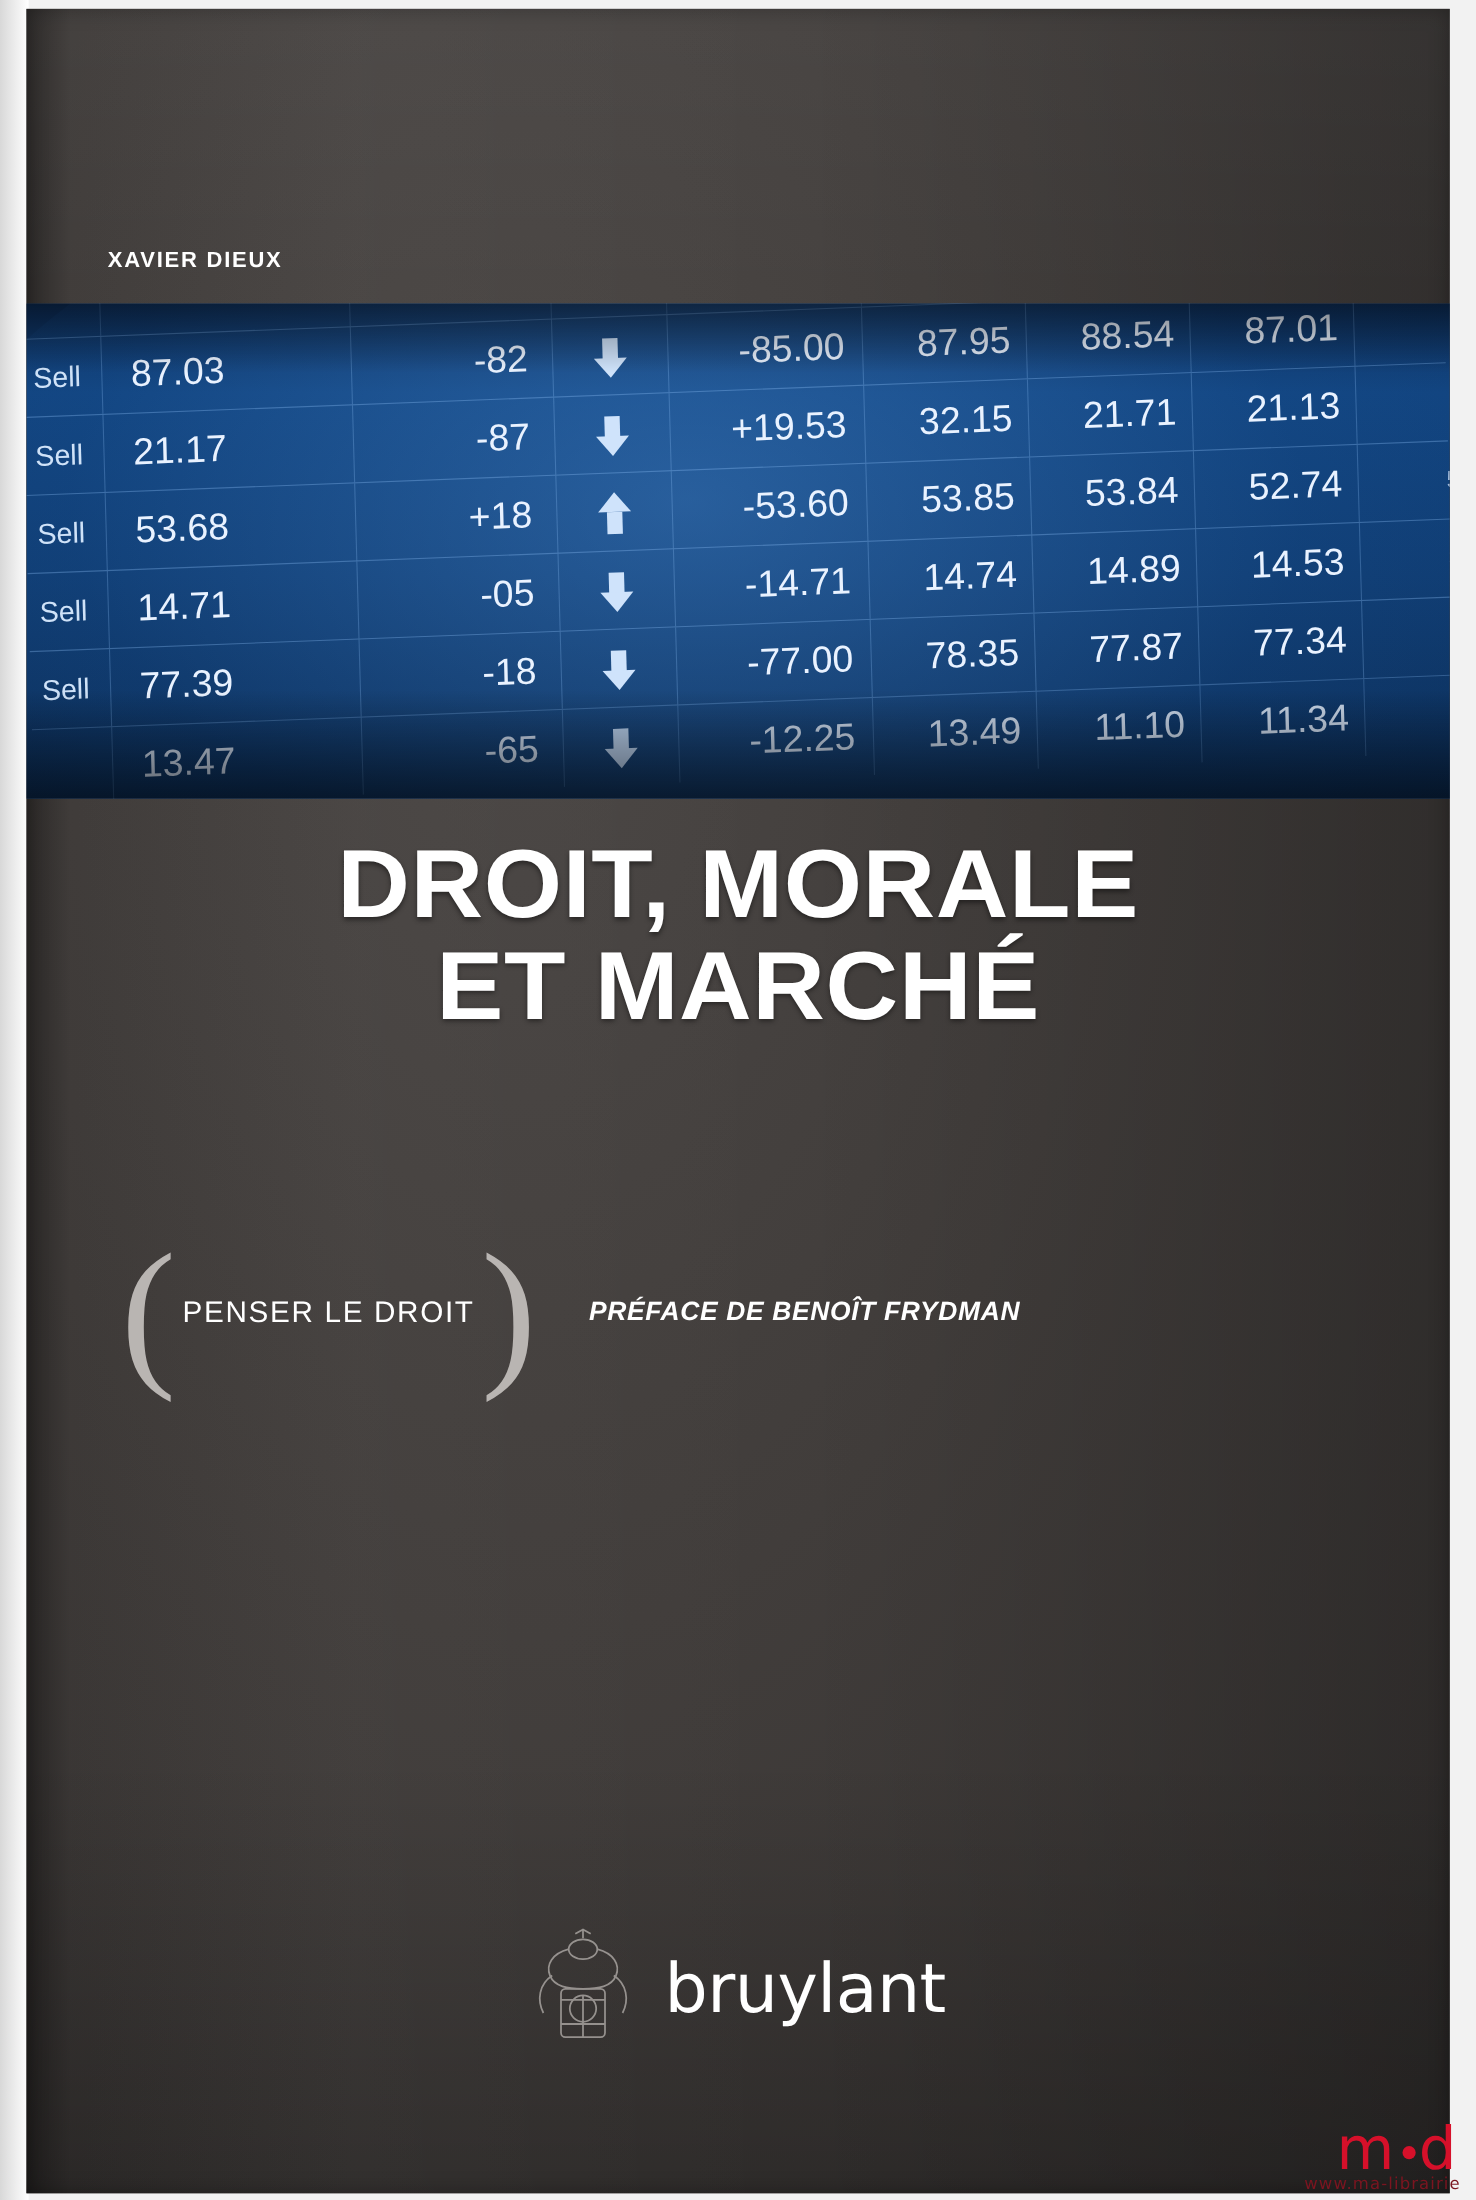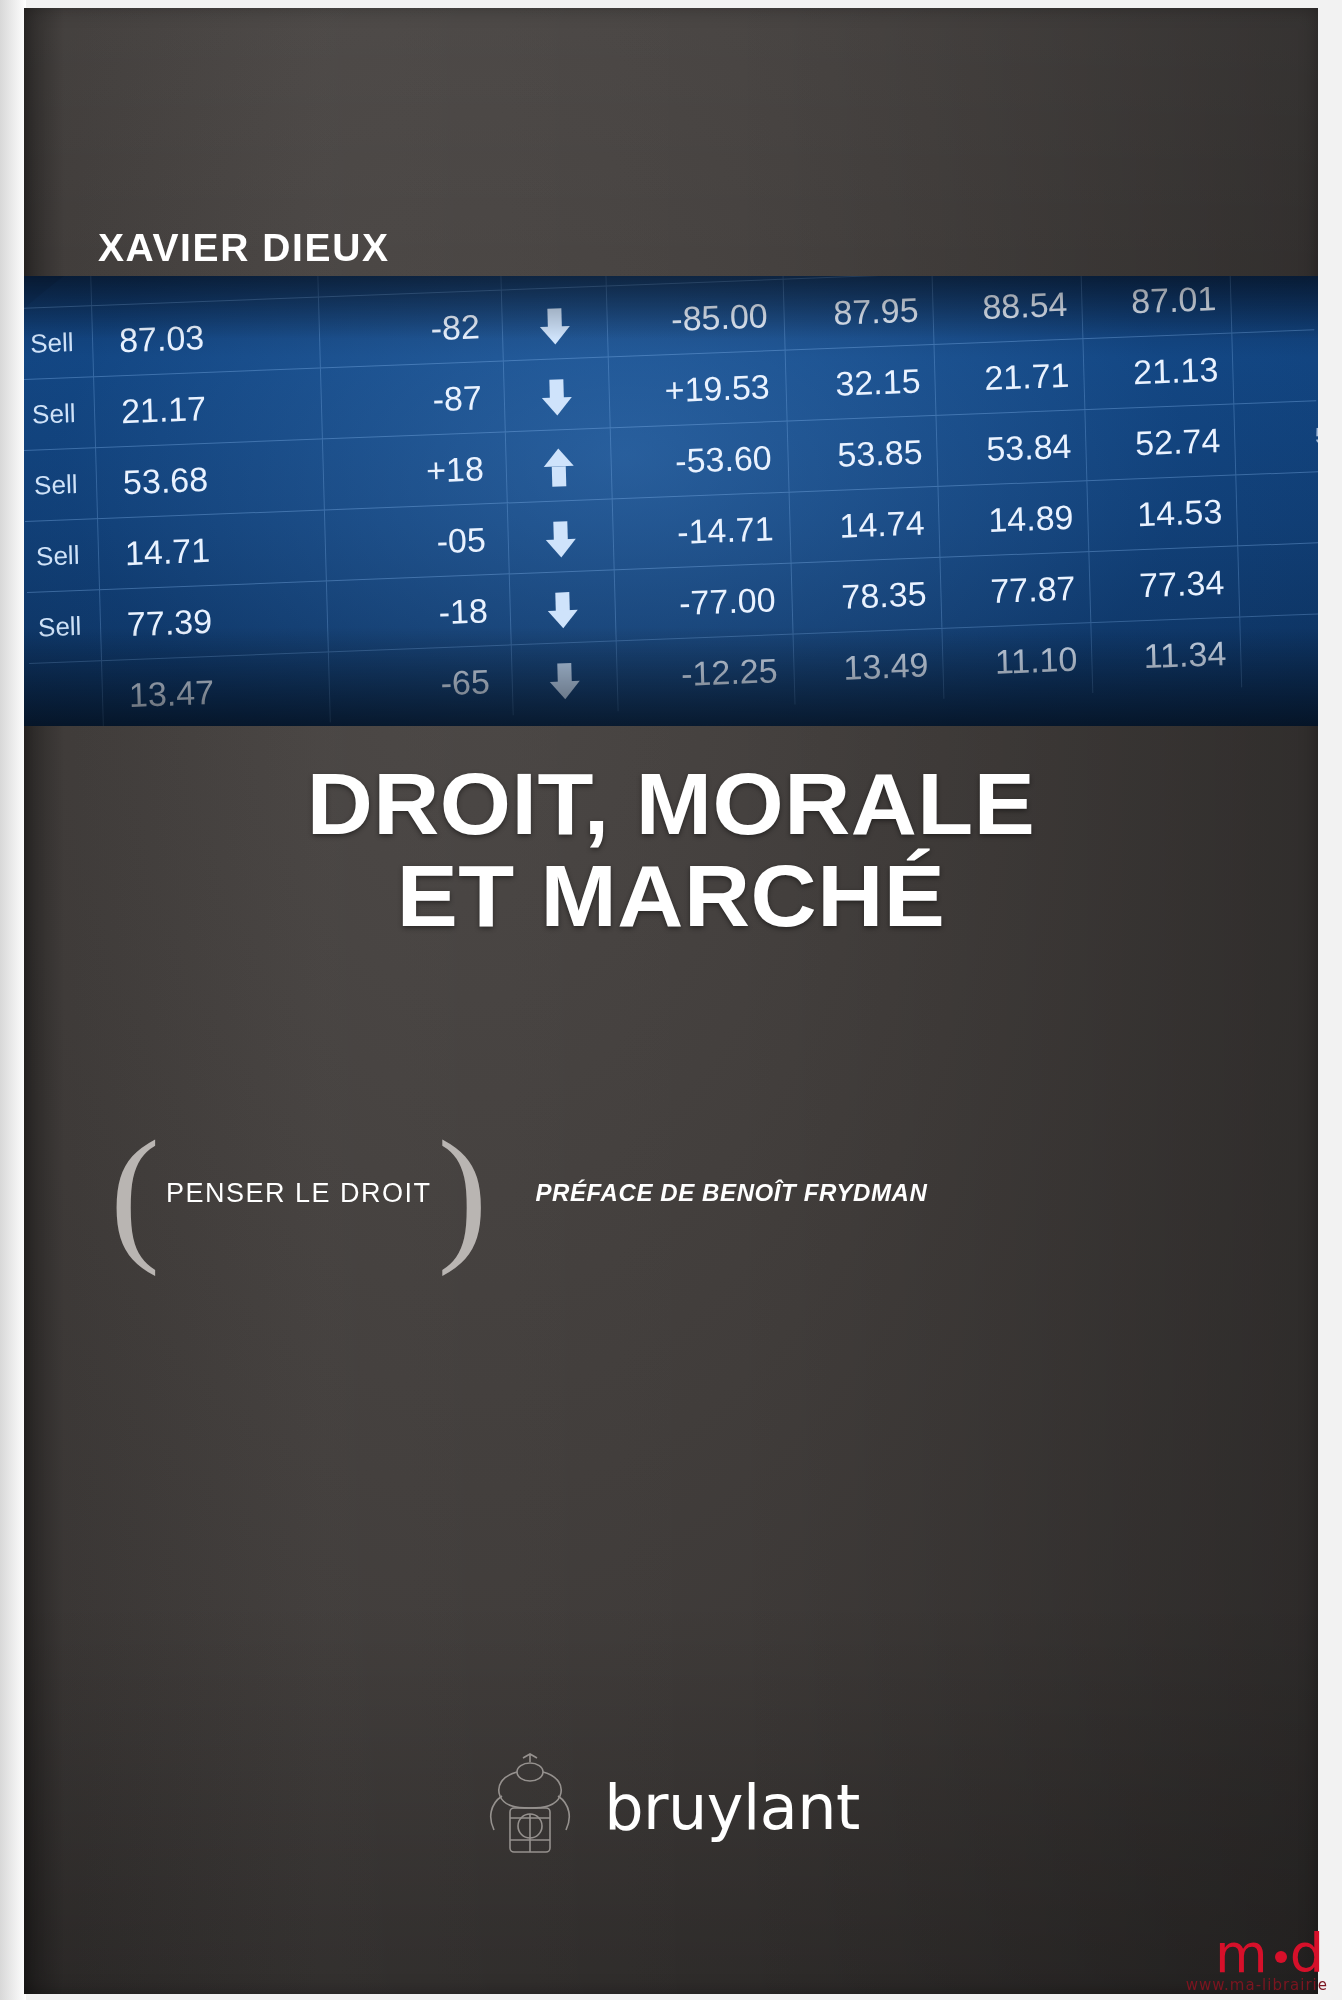--- a/index.html
+++ b/index.html
@@ -44,21 +44,21 @@
       linear-gradient(180deg, rgba(255,255,255,0.04) 0%, rgba(0,0,0,0.0) 18%, rgba(0,0,0,0.0) 80%, rgba(0,0,0,0.22) 100%);
     pointer-events: none;
   }
 
   
   .author {
     position: absolute;
     left: 74px;
     top: 218px;
     color: #ffffff;
-    font-size: 39px;
+    font-size: 20px;
     font-weight: bold;
     letter-spacing: 1.6px;
     z-index: 6;
   }
 
   
   .ticker-band {
     position: absolute;
     left: 0;
     top: 268px;

